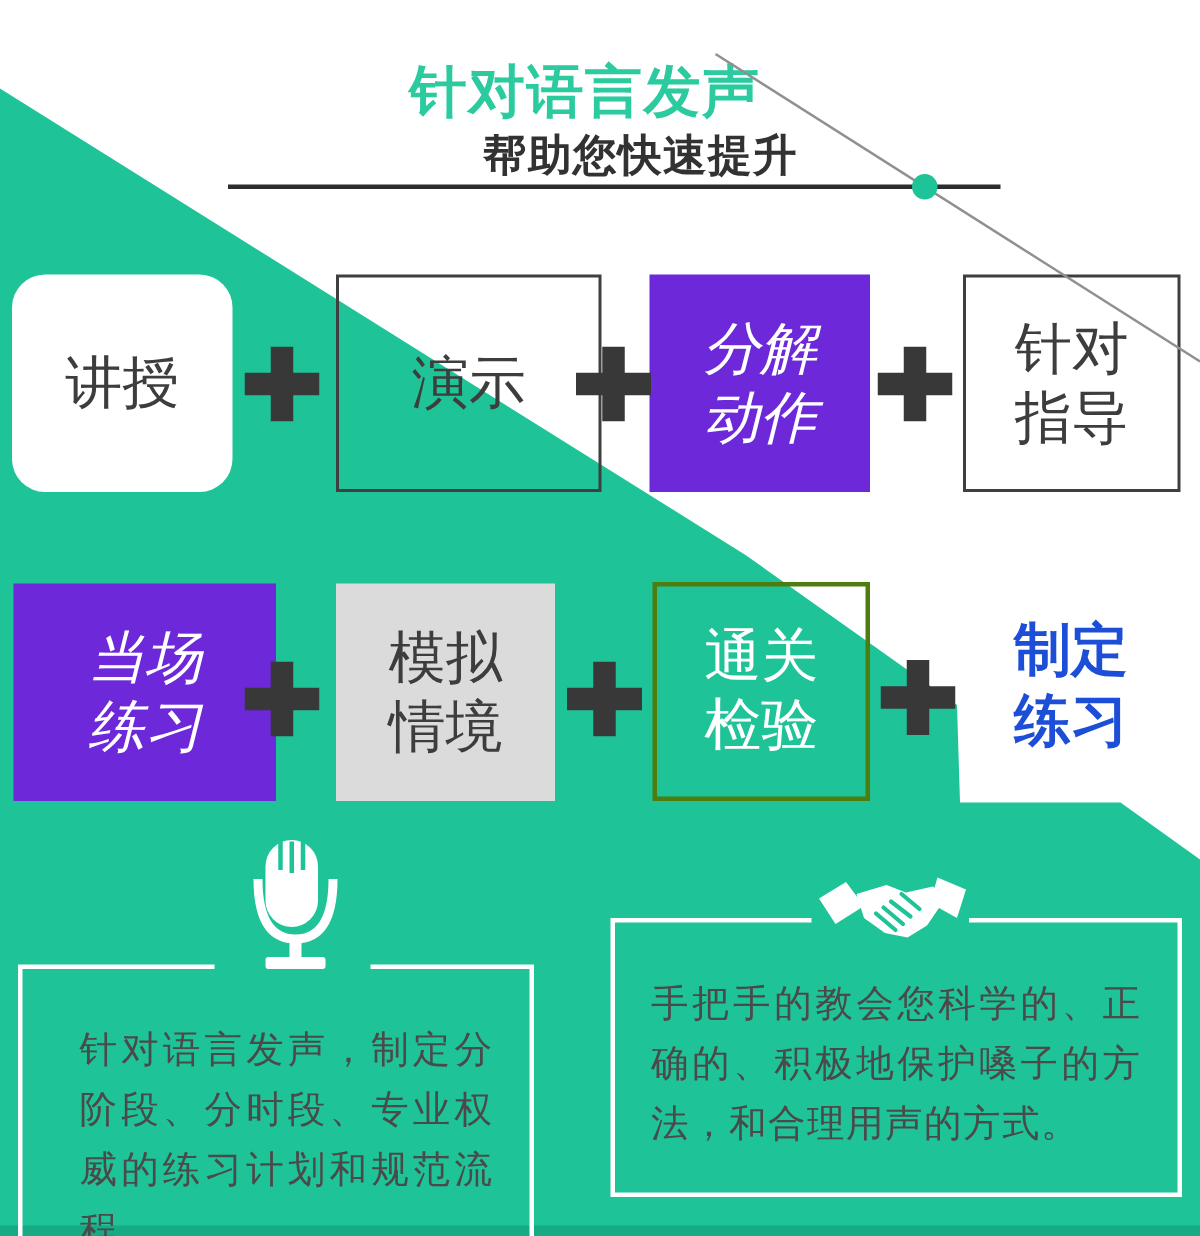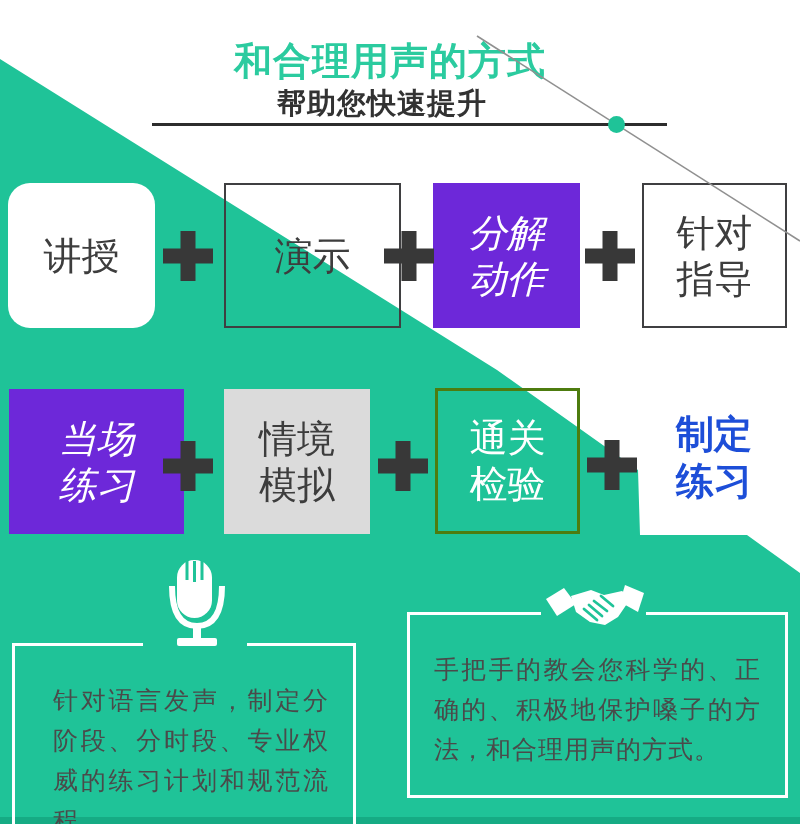--- a/index.html
+++ b/index.html
@@ -8,21 +8,21 @@
     font-family:"Liberation Sans","DejaVu Sans",sans-serif;
   }
   .bg-svg{position:absolute;left:0;top:0;z-index:0;}
   .accent-svg{position:absolute;left:0;top:0;z-index:6;pointer-events:none;}
 
   .title{
     position:absolute;left:220px;top:36px;width:340px;text-align:center;
     font-size:38px;font-weight:bold;color:#2BCB9F;z-index:3;letter-spacing:1px;
   }
   .subtitle{
-    position:absolute;left:277px;top:84px;width:300px;
+    position:absolute;left:277px;top:84px;width:300px;text-align:center;
     font-size:29px;font-weight:bold;color:#323232;z-index:3;letter-spacing:1px;
   }
   .divider{position:absolute;left:152px;top:123px;width:515px;height:3px;background:#2D2D2D;z-index:2;}
   .divider-dot{position:absolute;left:608px;top:116px;width:17px;height:17px;border-radius:50%;background:#1FC398;z-index:7;}
 
   .box{
     position:absolute;display:flex;flex-direction:column;justify-content:center;align-items:center;
     z-index:2;box-sizing:border-box;text-align:center;
   }
   .box span{display:block;font-size:38px;line-height:46px;color:#3D3D3D;}
@@ -64,21 +64,21 @@
 </head>
 <body>
 
 <div class="canvas">
 
   <svg class="bg-svg" width="800" height="824" viewBox="0 0 800 824">
     <polygon fill="#1FC398" points="0,59 497,370 638,470 640,535 747,535 800,573 800,824 0,824"></polygon>
     <rect x="0" y="817" width="800" height="7" fill="#16AB84"></rect>
   </svg>
 
-  <div class="title">和合理用声的方式</div>
+  <div class="title">针对语言发声</div>
   <div class="subtitle">帮助您快速提升</div>
   <div class="divider"></div>
   <div class="divider-dot"></div>
 
   <div class="box r1 b-white" style="left:8px;width:147px;border-radius:22px;">
     <span>讲授</span>
   </div>
   <svg class="plus" style="left:163px;top:231px;" viewBox="0 0 50 50">
     <rect x="17.5" y="0" width="15" height="50" fill="#383838"></rect>
       <rect x="0" y="17.5" width="50" height="15" fill="#383838"></rect>
@@ -105,22 +105,22 @@
 
   <div class="box r2 b-dark" style="left:9px;width:175px;">
     <span>当场</span>
     <span>练习</span>
   </div>
   <svg class="plus" style="left:163px;top:441px;" viewBox="0 0 50 50">
     <rect x="17.5" y="0" width="15" height="50" fill="#383838"></rect>
       <rect x="0" y="17.5" width="50" height="15" fill="#383838"></rect>
   </svg>
   <div class="box r2 b-gray" style="left:224px;width:146px;">
+    <span>模拟</span>
     <span>情境</span>
-    <span>模拟</span>
   </div>
   <svg class="plus" style="left:378px;top:441px;" viewBox="0 0 50 50">
     <rect x="17.5" y="0" width="15" height="50" fill="#383838"></rect>
       <rect x="0" y="17.5" width="50" height="15" fill="#383838"></rect>
   </svg>
   <div class="box b-wline" style="left:435px;top:388px;width:145px;height:146px;">
     <span>通关</span>
     <span>检验</span>
   </div>
   <svg class="plus" style="left:587px;top:440px;" viewBox="0 0 50 50">

